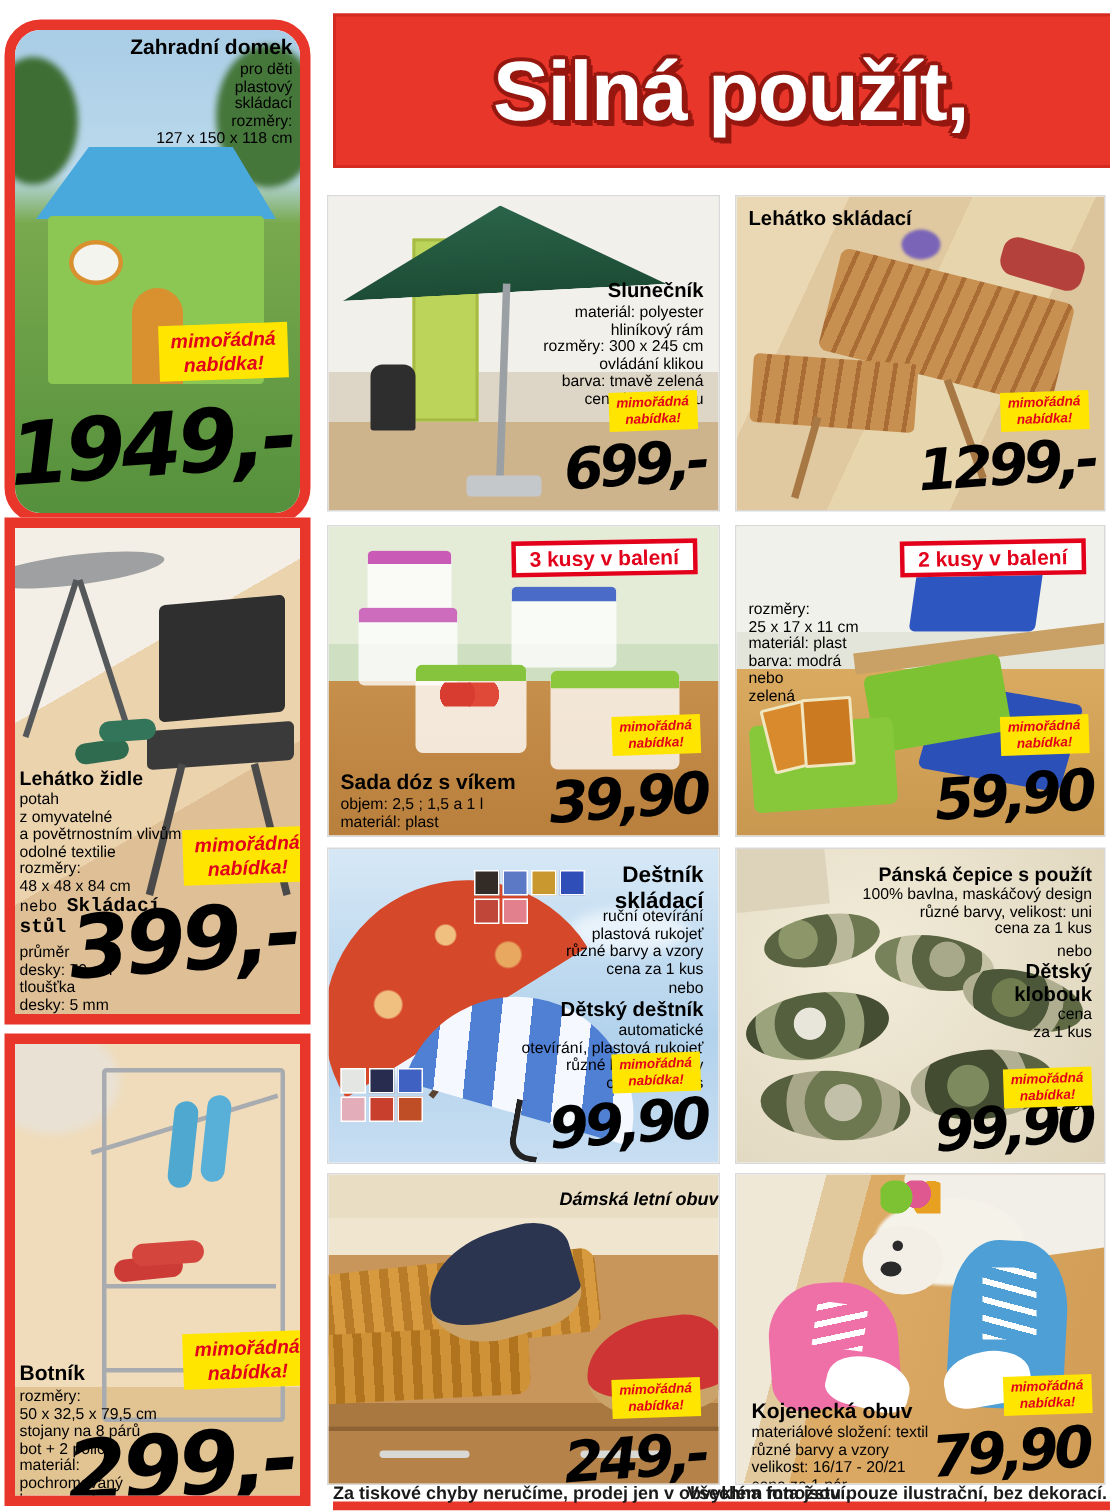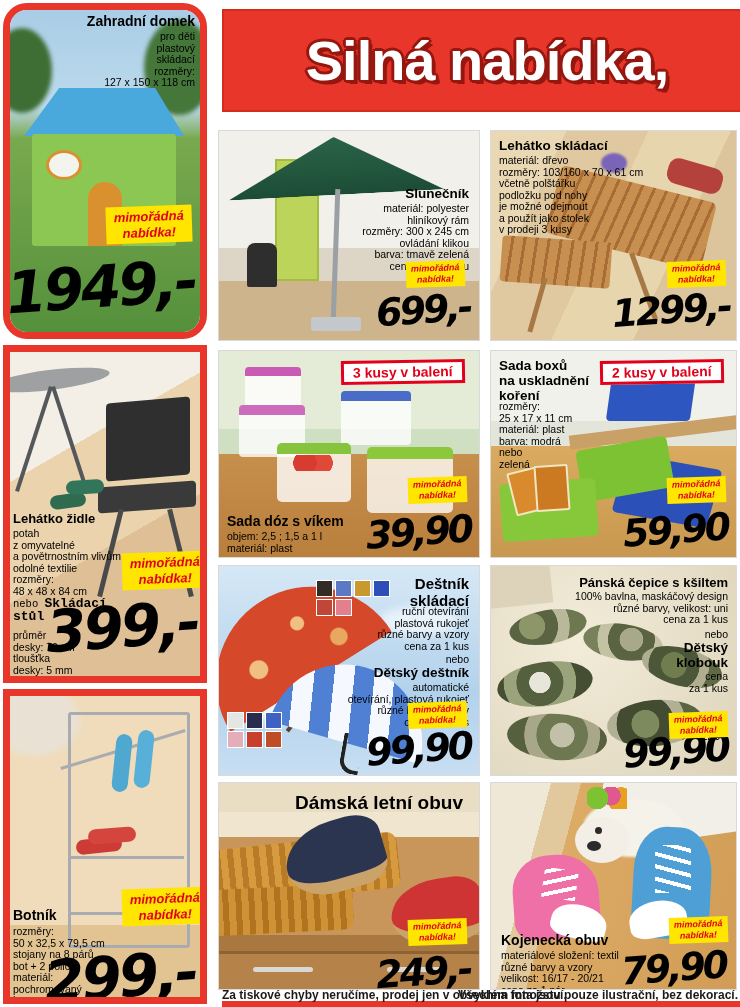--- a/index.html
+++ b/index.html
@@ -29,24 +29,24 @@
   .swgrid{position:absolute;display:flex;flex-wrap:wrap;gap:2px;z-index:3;}
   .swgrid .sw{width:17px;height:17px;border:1px solid #fff;box-sizing:border-box;}
   .alt15{font-weight:bold;font-size:13px;}
 </style>
 </head>
 <body>
 
 <div class="page">
 
   <div class="banner">
-    <div class="banner-text">Silná nabídka,</div>
-  </div>
-
-  <div class="panel redb" style="left:3px;top:3px;width:204px;height:336px;border-radius:24px;">
+    <div class="banner-text">Silná použít,</div>
+  </div>
+
+  <div class="panel redb" style="left:3px;top:13px;width:204px;height:336px;border-radius:24px;">
     <div class="photo" style="background:linear-gradient(#a9cde6 0%,#bcdaec 30%,#79a94e 40%,#55903c 100%);">
       <div class="sh" style="left:-18px;top:18px;width:60px;height:85px;background:#3e6e33;border-radius:50%;filter:blur(2px);"></div>
       <div class="sh" style="right:-14px;top:10px;width:70px;height:95px;background:#45763a;border-radius:50%;filter:blur(2px);"></div>
       <div class="sh" style="left:14px;top:78px;width:160px;height:48px;background:#49a8dc;clip-path:polygon(0% 100%,22% 0%,82% 0%,100% 100%);"></div>
       <div class="sh" style="left:22px;top:124px;width:144px;height:112px;background:#8cc653;border-radius:3px;"></div>
       <div class="sh" style="left:78px;top:172px;width:34px;height:64px;background:#d9912f;border-radius:17px 17px 0 0;"></div>
       <div class="sh" style="left:36px;top:140px;width:30px;height:24px;background:#f4f4ee;border:3px solid #d9912f;border-radius:50%;"></div>
     </div>
     <div class="t rt" style="right:5px;top:4px;font-size:14px;">Zahradní domek</div>
     <div class="d rt" style="right:5px;top:21px;">pro děti
@@ -138,27 +138,20 @@
   <div class="panel greyb" style="left:490px;top:130px;width:247px;height:211px;">
     <div class="photo" style="background:linear-gradient(115deg,#ead8b4 0 22%,#e0c9a0 22% 46%,#e7d5ae 46% 70%,#dcc49c 70%);">
       <div class="sh" style="left:60px;top:52px;width:160px;height:70px;background:repeating-linear-gradient(100deg,#c89050 0 9px,#a86c34 9px 12px);transform:rotate(14deg);border-radius:6px;"></div>
       <div class="sh" style="left:10px;top:108px;width:110px;height:46px;background:repeating-linear-gradient(95deg,#c89050 0 9px,#a86c34 9px 12px);transform:rotate(4deg);border-radius:4px;"></div>
       <div class="sh" style="left:176px;top:32px;width:56px;height:26px;background:#b5413c;border-radius:10px;transform:rotate(16deg);"></div>
       <div class="sh" style="left:44px;top:146px;width:5px;height:56px;background:#a87844;transform:rotate(16deg);"></div>
       <div class="sh" style="left:150px;top:120px;width:5px;height:70px;background:#a87844;transform:rotate(-20deg);"></div>
       <div class="sh" style="left:110px;top:22px;width:26px;height:20px;background:#7a64b8;border-radius:50%;filter:blur(1px);"></div>
     </div>
     <div class="t" style="left:8px;top:8px;font-size:13.5px;">Lehátko skládací</div>
-    <div class="d" style="left:8px;top:24px;">materiál: dřevo
-rozměry: 103/160 x 70 x 61 cm
-včetně polštářku
-podložku pod nohy
-je možné odejmout
-a použít jako stolek
-v prodeji 3 kusy</div>
     <div class="badge sm" style="right:10px;top:130px;">mimořádná
 nabídka!</div>
     <div class="price lg" style="right:6px;top:160px;">1299,-</div>
   </div>
 
   <div class="panel greyb" style="left:218px;top:350px;width:262px;height:208px;">
     <div class="photo" style="background:linear-gradient(#e4ecd8 0 38%,#cfe0c2 38% 50%,#c78f4c 50%,#b97f3c 100%);">
       <div class="sh" style="left:26px;top:16px;width:56px;height:34px;background:rgba(255,255,255,.8);border-radius:4px;border-top:9px solid #c95ab6;"></div>
       <div class="sh" style="left:20px;top:54px;width:66px;height:42px;background:rgba(255,255,255,.78);border-radius:4px;border-top:10px solid #cd6cbc;"></div>
       <div class="sh" style="left:122px;top:40px;width:70px;height:44px;background:rgba(255,255,255,.78);border-radius:4px;border-top:10px solid #4a6cc8;"></div>
@@ -179,23 +172,20 @@
     <div class="photo" style="background:linear-gradient(#f0f1ea 0 34%,#e3e5da 34% 46%,#d9aa60 46%,#c99850 100%);">
       <div class="sh" style="left:78px;top:74px;width:175px;height:14px;background:#c9a066;transform:rotate(-7deg);"></div>
       <div class="sh" style="left:118px;top:24px;width:84px;height:46px;background:#2e56c0;transform:skewX(-8deg);border-radius:4px;"></div>
       <div class="sh" style="left:128px;top:110px;width:96px;height:60px;background:#2b50b8;transform:rotate(10deg) skewX(-6deg);border-radius:5px;"></div>
       <div class="sh" style="left:88px;top:92px;width:92px;height:52px;background:#7dc232;transform:rotate(-10deg);border-radius:5px;"></div>
       <div class="sh" style="left:10px;top:130px;width:96px;height:58px;background:#86c83a;transform:rotate(-4deg);border-radius:5px;"></div>
       <div class="sh" style="left:20px;top:118px;width:30px;height:40px;background:#d98a2c;border:2px solid #f0e6c0;transform:rotate(-14deg);border-radius:2px;"></div>
       <div class="sh" style="left:44px;top:114px;width:30px;height:42px;background:#cc7a22;border:2px solid #f0e6c0;transform:rotate(-4deg);border-radius:2px;"></div>
     </div>
     <div class="pack" style="right:12px;top:9px;">2 kusy v balení</div>
-    <div class="t" style="left:8px;top:8px;font-size:13.5px;">Sada boxů
-na uskladnění
-koření</div>
     <div class="d" style="left:8px;top:50px;">rozměry:
 25 x 17 x 11 cm
 materiál: plast
 barva: modrá
 nebo
 zelená</div>
     <div class="badge sm" style="right:10px;top:126px;">mimořádná
 nabídka!</div>
     <div class="price lg" style="right:8px;top:160px;">59,90</div>
   </div>
@@ -245,21 +235,21 @@
   <div class="panel greyb" style="left:490px;top:565px;width:247px;height:211px;">
     <div class="photo" style="background:radial-gradient(circle at 35% 35%,#f2ecd9,#e4dbc4 70%,#ded3b8);">
       <div class="sh" style="left:-10px;top:-8px;width:70px;height:48px;background:#ddd3ba;transform:rotate(-6deg);"></div>
       <div class="sh" style="left:18px;top:44px;width:78px;height:34px;border-radius:50%;transform:rotate(-10deg);background:radial-gradient(circle at 30% 40%,#8d9668 22%,#5a6442 23% 44%,#b9b89a 45% 64%,#6e7850 65%);"></div>
       <div class="sh" style="left:92px;top:58px;width:80px;height:36px;border-radius:50%;transform:rotate(8deg);background:radial-gradient(circle at 60% 40%,#a8a98a 22%,#5a6442 23% 44%,#c4c2a4 45% 64%,#77815a 65%);"></div>
       <div class="sh" style="left:150px;top:82px;width:82px;height:38px;border-radius:50%;transform:rotate(14deg);background:radial-gradient(circle at 40% 50%,#717d4e 24%,#4c5638 25% 48%,#b0ae90 49% 66%,#5f6a44 67%);"></div>
       <div class="sh" style="left:6px;top:96px;width:96px;height:44px;border-radius:50%;transform:rotate(-8deg);background:radial-gradient(circle at 45% 45%,#e8e6da 18%,#55603f 19% 40%,#9aa37b 41% 62%,#454e32 63%);"></div>
       <div class="sh" style="left:16px;top:148px;width:100px;height:46px;border-radius:50%;transform:rotate(4deg);background:radial-gradient(circle at 55% 45%,#c2c0a8 20%,#6e7850 21% 42%,#a8a78a 43% 62%,#565f3e 63%);"></div>
       <div class="sh" style="left:116px;top:134px;width:96px;height:46px;border-radius:50%;transform:rotate(-5deg);background:radial-gradient(circle at 40% 50%,#7d8a5e 22%,#434c30 23% 46%,#b2b094 47% 64%,#5a6442 65%);"></div>
     </div>
-    <div class="t rt" style="right:8px;top:10px;font-size:13px;">Pánská čepice s kšiltem</div>
+    <div class="t rt" style="right:8px;top:10px;font-size:13px;">Pánská čepice s použít</div>
     <div class="d rt" style="right:8px;top:25px;">100% bavlna, maskáčový design
 různé barvy, velikost: uni
 cena za 1 kus</div>
     <div class="d rt" style="right:8px;top:63px;">nebo</div>
     <div class="t rt" style="right:8px;top:75px;font-size:13.5px;">Dětský
 klobouk</div>
     <div class="d rt" style="right:8px;top:105px;">cena
 za 1 kus</div>
     <div class="d rt b" style="right:8px;top:129px;font-size:12px;">129,-</div>
     <div class="badge sm" style="right:8px;top:146px;">mimořádná
@@ -270,21 +260,21 @@
   <div class="panel greyb" style="left:218px;top:782px;width:262px;height:208px;">
     <div class="photo" style="background:linear-gradient(#e9ddc4 0 14%,#f0e6cf 14% 26%,#c8955a 26% 74%,#a87840 74%);">
       <div class="sh" style="left:0;top:168px;width:262px;height:40px;background:#b5824a;border-top:3px solid #8f6233;"></div>
       <div class="sh" style="left:34px;top:184px;width:60px;height:5px;background:#d8d8d4;border-radius:3px;"></div>
       <div class="sh" style="left:168px;top:184px;width:60px;height:5px;background:#d8d8d4;border-radius:3px;"></div>
       <div class="sh" style="left:-10px;top:58px;width:190px;height:56px;background:repeating-linear-gradient(90deg,#d89a3e 0 7px,#b87c28 7px 13px);border-radius:10px;transform:rotate(-6deg);"></div>
       <div class="sh" style="left:-16px;top:104px;width:150px;height:46px;background:repeating-linear-gradient(90deg,#d09236 0 7px,#b0741f 7px 13px);border-radius:10px;transform:rotate(-3deg);"></div>
       <div class="sh" style="left:66px;top:38px;width:100px;height:58px;background:#2c3550;border-radius:55% 30% 30% 45%;border-bottom:13px solid #caa36a;transform:rotate(-16deg);"></div>
       <div class="sh" style="left:172px;top:96px;width:92px;height:52px;background:#ce3434;border-radius:55% 30% 30% 45%;border-bottom:12px solid #caa36a;transform:rotate(-8deg);"></div>
     </div>
-    <div class="t rt" style="right:16px;top:10px;font-size:19px;">Dámská letní obuv</div>
+    <div class="t rt" style="right:0;top:10px;font-size:12px;font-style:italic;">Dámská letní obuv</div>
     <div class="badge sm" style="right:12px;top:136px;">mimořádná
 nabídka!</div>
     <div class="price lg" style="right:8px;top:170px;">249,-</div>
   </div>
 
   <div class="panel greyb" style="left:490px;top:782px;width:247px;height:208px;">
     <div class="photo" style="background:linear-gradient(105deg,#efe8d6 0 20%,#e2c89d 20% 30%,#dcab66 30%,#d09c56 100%);">
       <div class="sh" style="right:-20px;top:-14px;width:150px;height:70px;background:#f2efe8;transform:rotate(-8deg);border-radius:8px;"></div>
       <div class="sh" style="left:92px;top:16px;width:100px;height:58px;background:#f5f2ea;border-radius:50%;filter:blur(1px);"></div>
       <div class="sh" style="left:84px;top:34px;width:54px;height:46px;background:#f3efe6;border-radius:50%;"></div>

